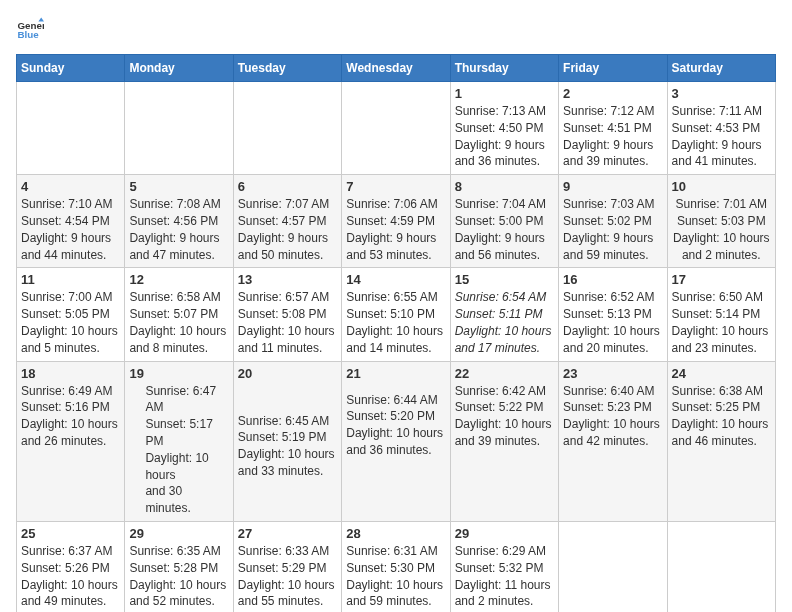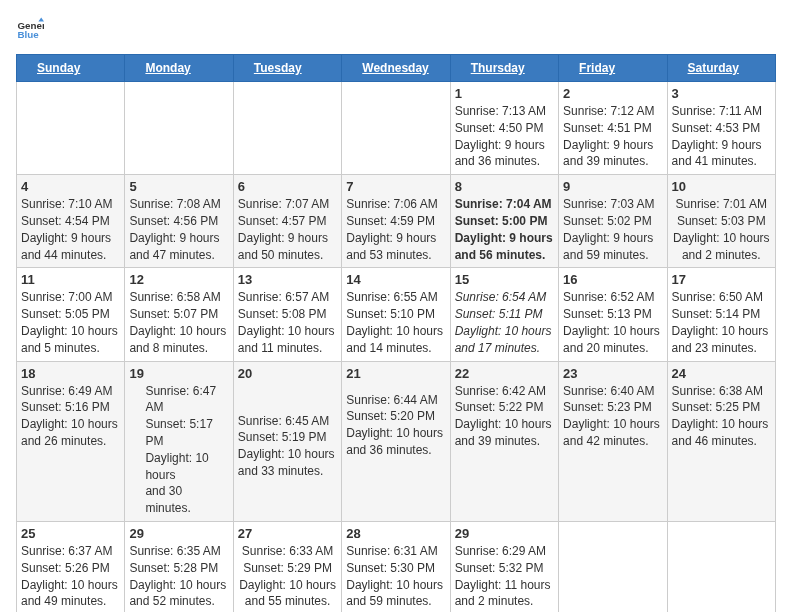--- a/index.html
+++ b/index.html
@@ -42,26 +42,25 @@
     .calendar {
       width: 100%;
       border-collapse: collapse;
       font-size: 11px;
     }
     .calendar thead tr {
       background-color: #3a7abf;
       color: #fff;
     }
     .calendar thead th {
-      padding: 6px 20px;
+      padding: 6px 4px;
       text-align: left;
       font-weight: bold;
       font-size: 12px;
       border: 1px solid #2a6aaf;
-      text-decoration: underline;
     }
     .calendar tbody td {
       vertical-align: top;
       padding: 4px 4px;
       border: 1px solid #ccc;
       width: 108px;
       min-height: 80px;
       background: #fff;
     }
     .calendar tbody tr:nth-child(even) td {
@@ -167,21 +166,21 @@
         </td>
         <td>
           <div class="day-number">7</div>
           <div class="day-info" style="white-space: pre-line;">Sunrise: 7:06 AM
 Sunset: 4:59 PM
 Daylight: 9 hours
 and 53 minutes.</div>
         </td>
         <td>
           <div class="day-number">8</div>
-          <div class="day-info" style="white-space: pre-line; font-weight: bold;">Sunrise: 7:04 AM
+          <div class="day-info" style="white-space: pre-line;">Sunrise: 7:04 AM
 Sunset: 5:00 PM
 Daylight: 9 hours
 and 56 minutes.</div>
         </td>
         <td>
           <div class="day-number">9</div>
           <div class="day-info" style="white-space: pre-line;">Sunrise: 7:03 AM
 Sunset: 5:02 PM
 Daylight: 9 hours
 and 59 minutes.</div>
@@ -306,21 +305,21 @@
         </td>
         <td>
           <div class="day-number">29</div>
           <div class="day-info" style="white-space: pre-line;">Sunrise: 6:35 AM
 Sunset: 5:28 PM
 Daylight: 10 hours
 and 52 minutes.</div>
         </td>
         <td>
           <div class="day-number">27</div>
-          <div class="day-info" style="white-space: pre-line; text-align: center;">Sunrise: 6:33 AM
+          <div class="day-info" style="white-space: pre-line;">Sunrise: 6:33 AM
 Sunset: 5:29 PM
 Daylight: 10 hours
 and 55 minutes.</div>
         </td>
         <td>
           <div class="day-number">28</div>
           <div class="day-info" style="white-space: pre-line;">Sunrise: 6:31 AM
 Sunset: 5:30 PM
 Daylight: 10 hours
 and 59 minutes.</div>

